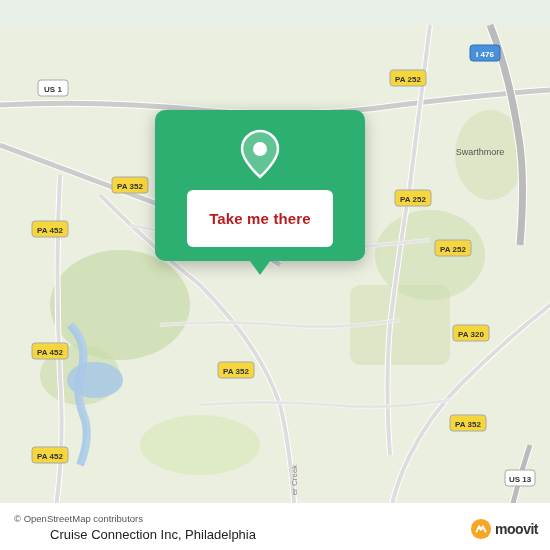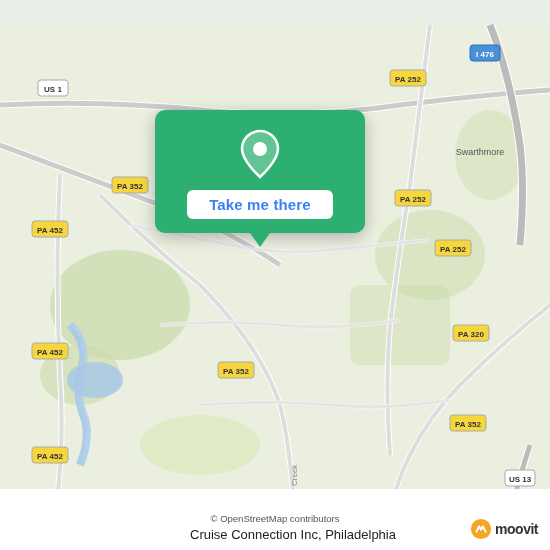--- a/index.html
+++ b/index.html
@@ -51,43 +51,42 @@
       width: 52px;
       height: 52px;
       display: flex;
       align-items: center;
       justify-content: center;
       margin-bottom: 10px;
     }
 
     #take-me-there-btn {
       background: white;
-      color: #3b82f6;
+      color: #b91c1c;
       border: none;
       border-radius: 6px;
-      padding: 6px 22px;
+      padding: 20px 22px;
       font-size: 15px;
       font-weight: bold;
       cursor: pointer;
       white-space: nowrap;
       letter-spacing: 0.01em;
     }
 
     
     #bottom-bar {
       position: absolute;
       bottom: 0;
       left: 0;
       width: 100%;
       background: white;
-      padding: 24px 14px 8px 14px;
+      padding: 10px 14px 8px 14px;
       z-index: 20;
       display: flex;
       flex-direction: column;
-      text-align: center;
     }
 
     #osm-credit {
       font-size: 9.5px;
       color: #555;
       margin-bottom: 3px;
     }
 
     #location-label {
       font-size: 13px;

